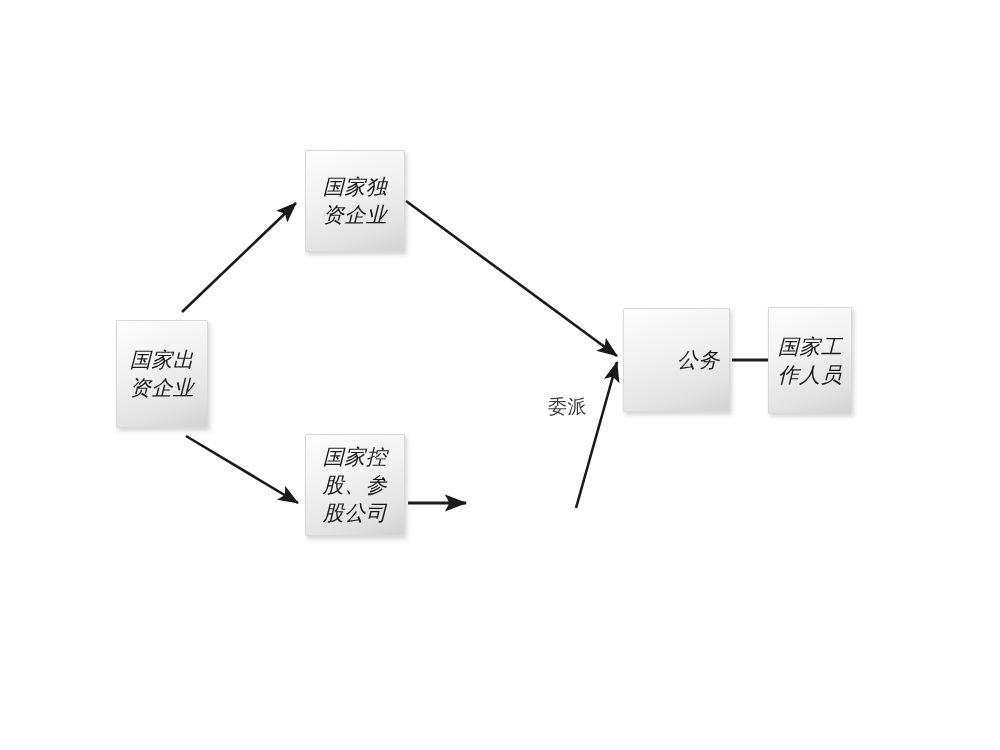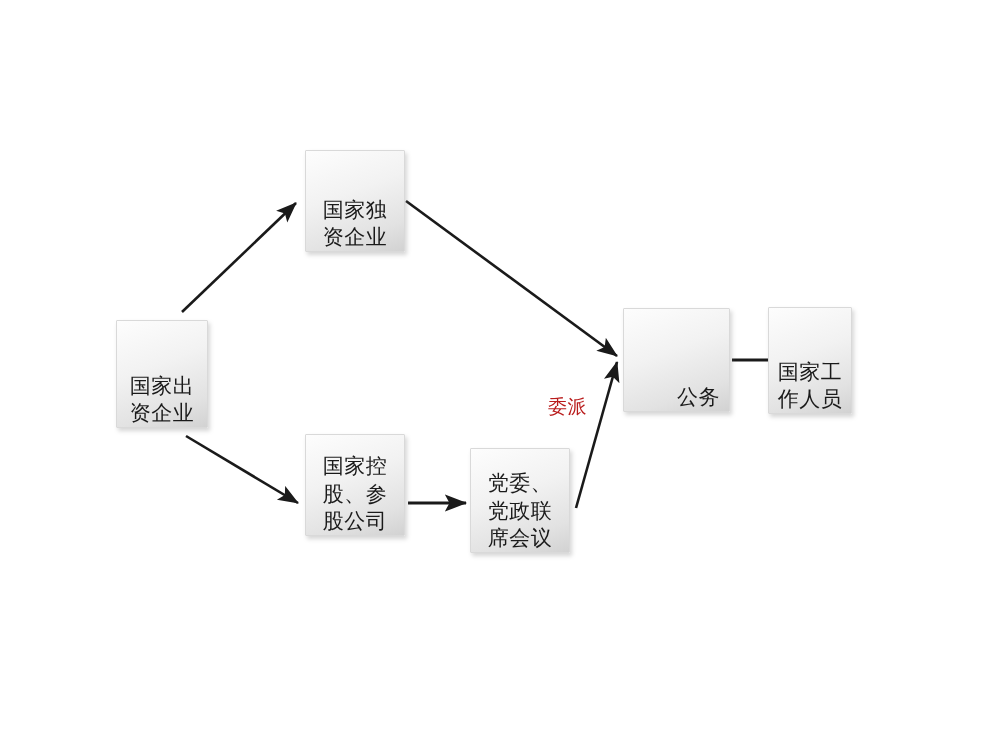--- a/index.html
+++ b/index.html
@@ -25,37 +25,38 @@
     height: 750px;
   }
   .node {
     position: absolute;
     box-sizing: border-box;
     background: linear-gradient(160deg, #fdfdfd 0%, #f2f2f2 42%, #e2e2e2 78%, #d2d2d2 100%);
     border: 1px solid #d9d9d9;
     border-radius: 1px;
     box-shadow: 2px 3px 4px rgba(120,120,120,0.30);
     display: flex;
-    align-items: flex-end;
+    align-items: center;
     justify-content: center;
     text-align: center;
     color: #1a1a1a;
     font-size: 21px;
     line-height: 1.32;
     letter-spacing: 0.5px;
     z-index: 2;
+    font-style: italic;
   }
   .node-label {
     display: block;
     padding: 0 4px;
     white-space: pre-line;
   }
   .edge-label {
     position: absolute;
-    color: #b91c1c;
+    color: #404040;
     font-size: 19px;
     letter-spacing: 0.5px;
     white-space: nowrap;
     z-index: 3;
   }
 </style>
 </head>
 <body>
 
 <div id="canvas">
@@ -89,25 +90,20 @@
     <span class="node-label">国家独
 资企业</span>
   </div>
 
   <div class="node" style="left:305px; top:434px; width:100px; height:102px;">
     <span class="node-label">国家控
 股、参
 股公司</span>
   </div>
 
-  <div class="node" style="left:470px; top:448px; width:100px; height:105px;">
-    <span class="node-label">党委、
-党政联
-席会议</span>
-  </div>
 
   <div class="node" style="left:623px; top:308px; width:107px; height:104px;padding-left:44px;">
     <span class="node-label">公务</span>
   </div>
 
   <div class="node" style="left:768px; top:307px; width:84px; height:107px;">
     <span class="node-label">国家工
 作人员</span>
   </div>
 

